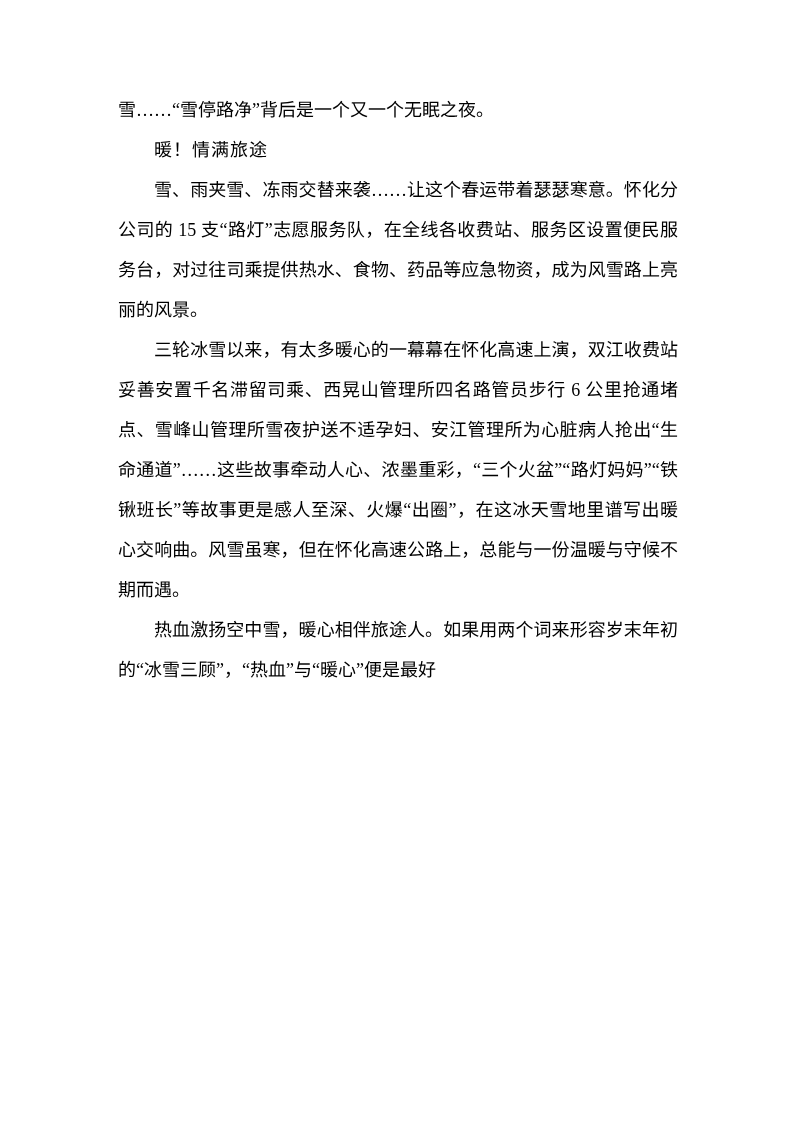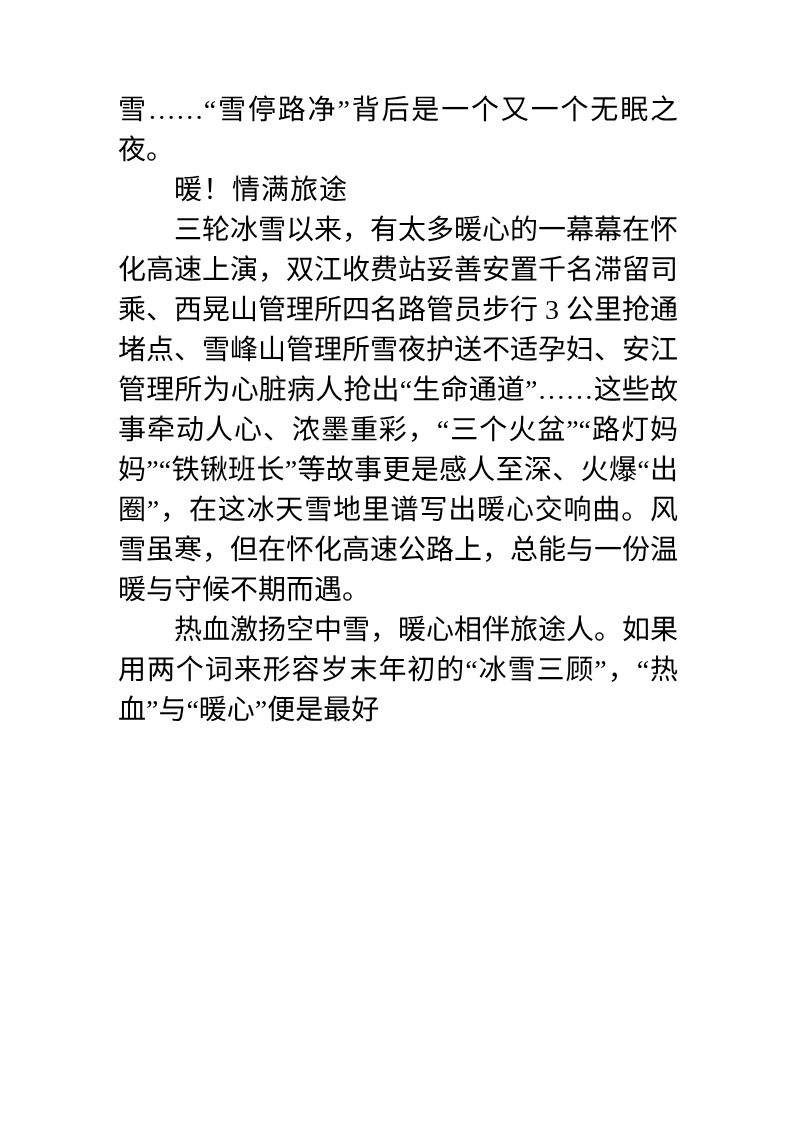--- a/index.html
+++ b/index.html
@@ -14,21 +14,21 @@
     background: #ffffff;
     overflow: hidden;
   }
   .content {
     position: absolute;
     left: 118px;
     top: 90px;
     width: 560px;
     color: #000000;
     font-family: "Liberation Serif", "DejaVu Serif", serif;
-    font-size: 28px;
+    font-size: 18px;
     line-height: 40px;
     text-align: justify;
     text-justify: inter-character;
   }
   .content p {
     margin: 0;
     padding: 0;
   }
   .content p.indent {
     text-indent: 2em;
@@ -40,16 +40,17 @@
     letter-spacing: 1px;
   }
 </style>
 </head>
 <body>
 
 <div class="page">
   <div class="content">
     <p class="body">雪……“雪停路净”背后是一个又一个无眠之夜。</p>
     <p class="heading">暖！情满旅途</p>
-    <p class="body indent">三轮冰雪以来，有太多暖心的一幕幕在怀化高速上演，双江收费站妥善安置千名滞留司乘、西晃山管理所四名路管员步行 3 公里抢通堵点、雪峰山管理所雪夜护送不适孕妇、安江管理所为心脏病人抢出“生命通道”……这些故事牵动人心、浓墨重彩，“三个火盆”“路灯妈妈”“铁锹班长”等故事更是感人至深、火爆“出圈”，在这冰天雪地里谱写出暖心交响曲。风雪虽寒，但在怀化高速公路上，总能与一份温暖与守候不期而遇。</p>
+    <p class="body indent">雪、雨夹雪、冻雨交替来袭……让这个春运带着瑟瑟寒意。怀化分公司的 15 支“路灯”志愿服务队，在全线各收费站、服务区设置便民服务台，对过往司乘提供热水、食物、药品等应急物资，成为风雪路上亮丽的风景。</p>
+    <p class="body indent">三轮冰雪以来，有太多暖心的一幕幕在怀化高速上演，双江收费站妥善安置千名滞留司乘、西晃山管理所四名路管员步行 6 公里抢通堵点、雪峰山管理所雪夜护送不适孕妇、安江管理所为心脏病人抢出“生命通道”……这些故事牵动人心、浓墨重彩，“三个火盆”“路灯妈妈”“铁锹班长”等故事更是感人至深、火爆“出圈”，在这冰天雪地里谱写出暖心交响曲。风雪虽寒，但在怀化高速公路上，总能与一份温暖与守候不期而遇。</p>
     <p class="body indent">热血激扬空中雪，暖心相伴旅途人。如果用两个词来形容岁末年初的“冰雪三顾”，“热血”与“暖心”便是最好</p>
   </div>
 </div>
 
 </body></html>

